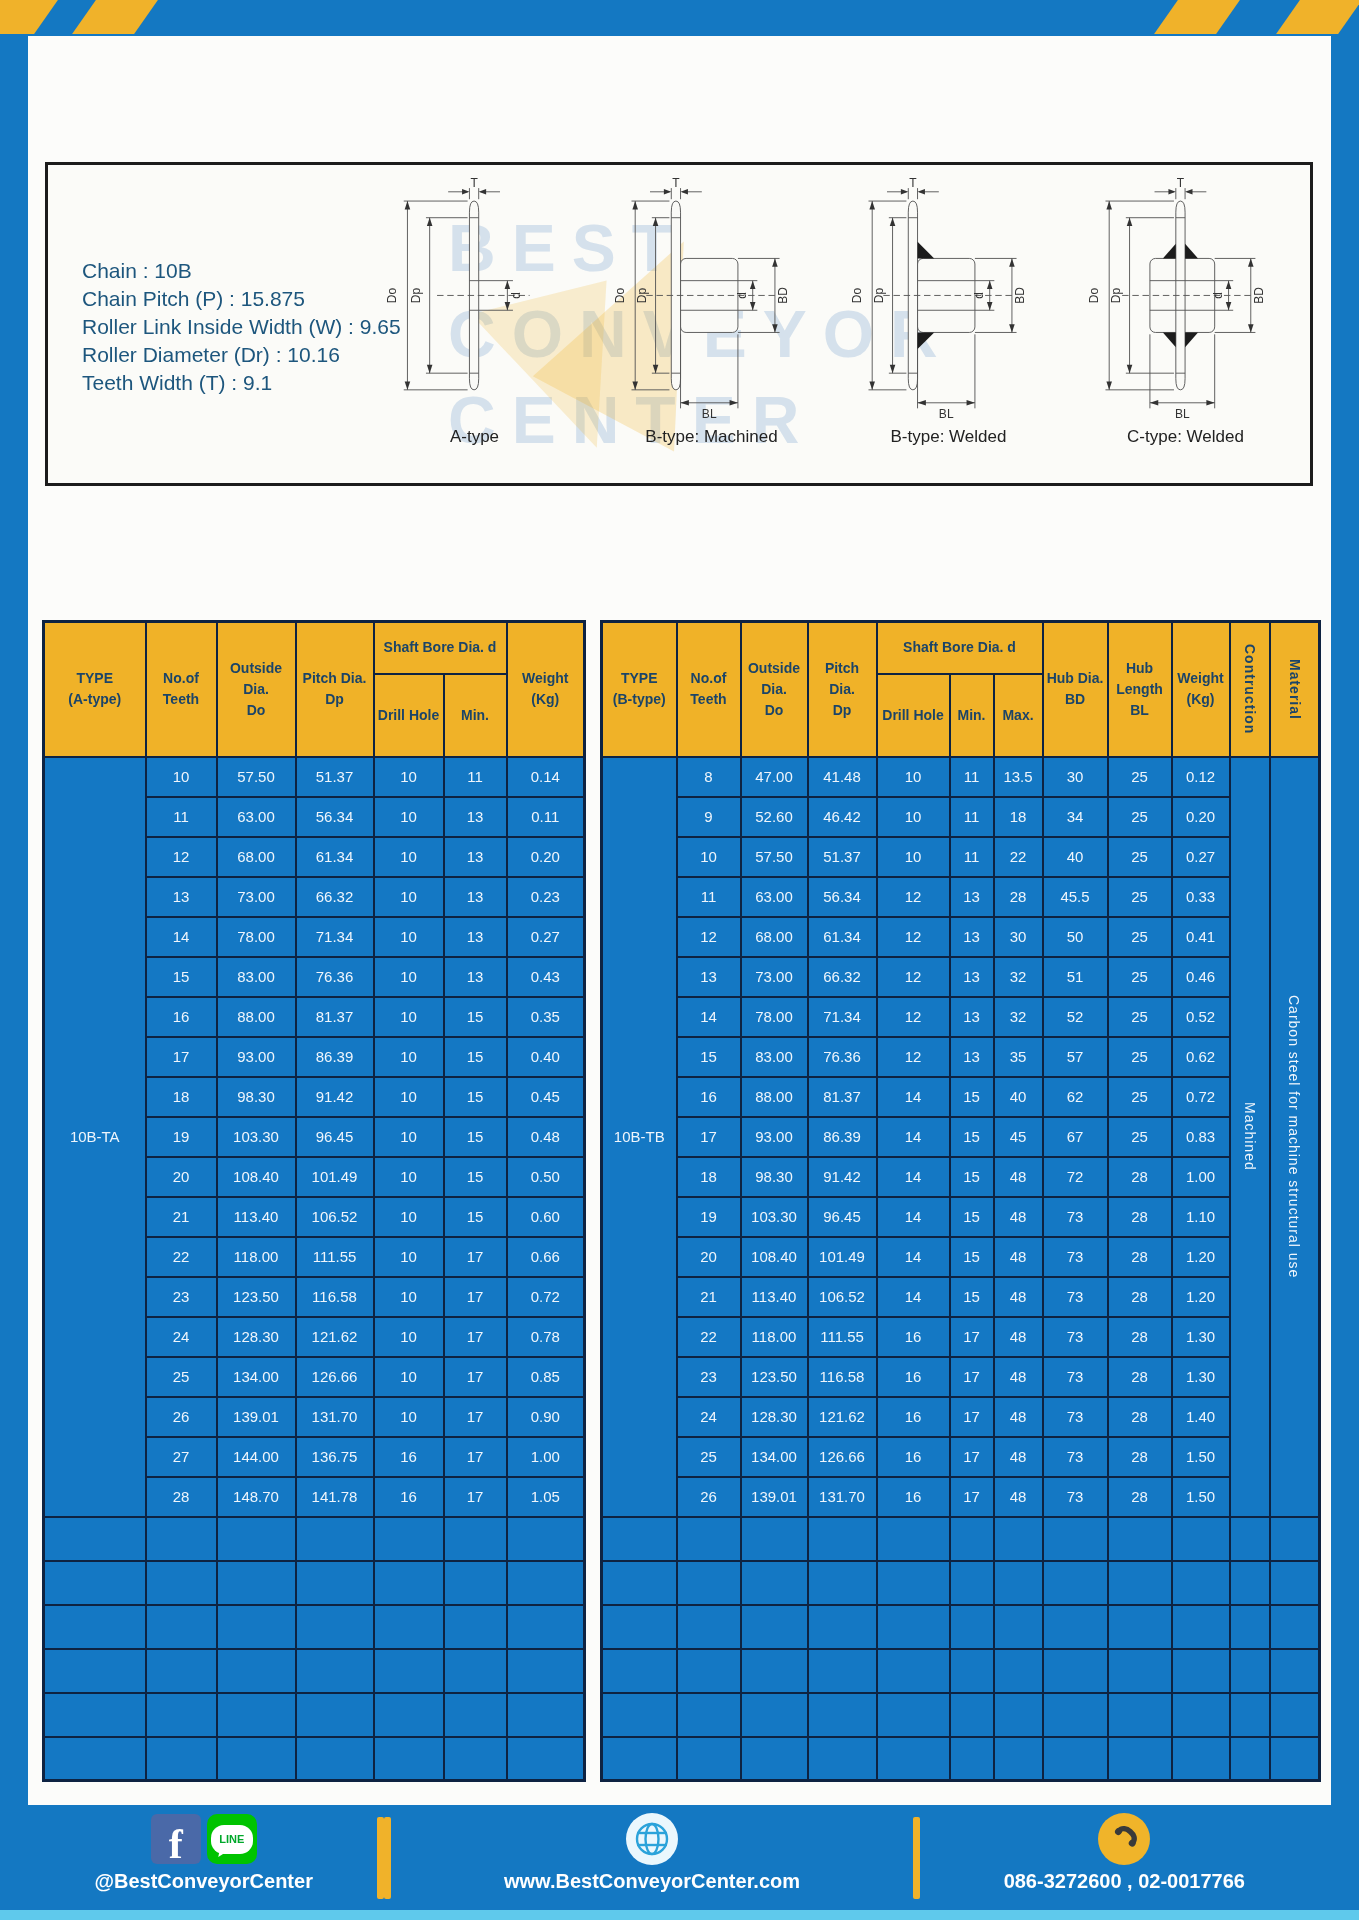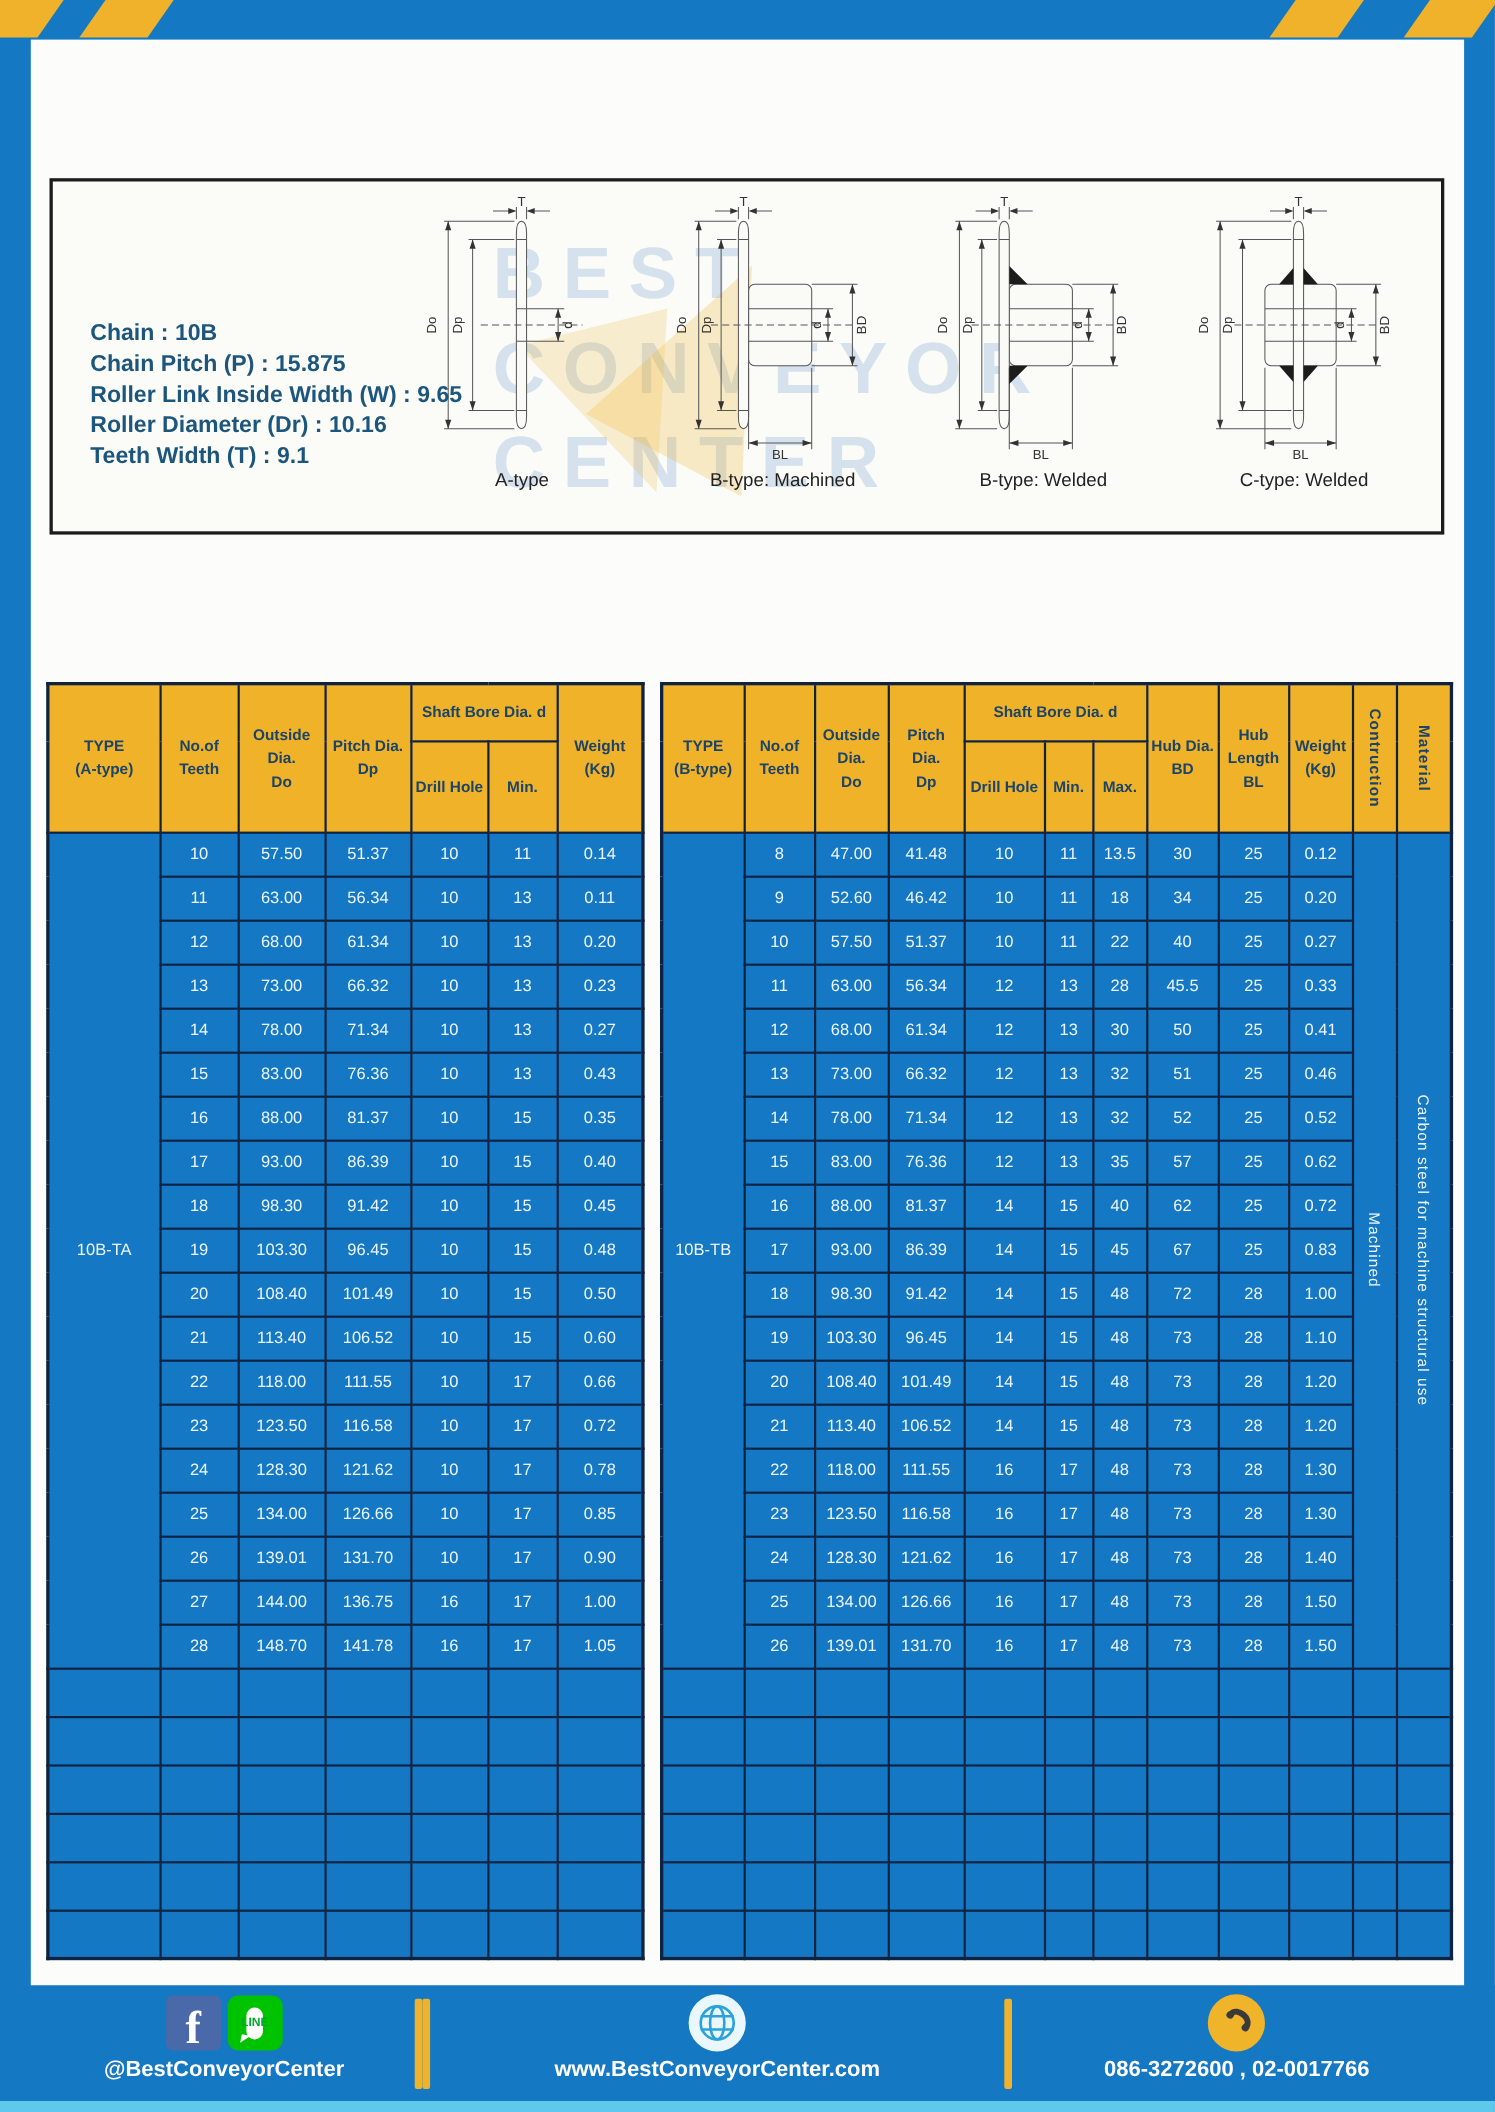--- a/index.html
+++ b/index.html
@@ -11,22 +11,22 @@
   
   .content{position:absolute;left:28px;top:36px;right:28px;bottom:115px;background:#fcfcfa;}
   
   .title-box{position:absolute;left:368px;top:54px;width:620px;height:99px;background:#f0b22a;
              display:flex;align-items:center;justify-content:center;}
   .title{font-size:58px;font-weight:bold;color:#2b5c85;letter-spacing:1px;
          text-shadow:2px 3px 0 rgba(23,49,78,0.35);}
   
   .draw-box{position:absolute;left:17px;top:126px;width:1268px;height:324px;background:#fbfbf8;
             border:3px solid #1c1c1c;box-sizing:border-box;}
-  .specs{position:absolute;left:34px;top:92px;color:#1d567d;font-weight:bold;
-         font-size:21px;line-height:28px;z-index:2;margin-top:32px;}
+  .specs{position:absolute;left:34px;top:92px;color:#1d567d;font-weight:normal;
+         font-size:21px;line-height:28px;z-index:2;}
   .watermark{position:absolute;left:400px;top:40px;width:800px;z-index:0;
              color:rgba(125,165,210,0.30);font-weight:bold;letter-spacing:16px;line-height:86px;
              font-size:66px;}
   .wm-swoosh{position:absolute;left:120px;top:30px;width:0;height:0;
              border-left:70px solid transparent;border-right:90px solid transparent;
              border-bottom:190px solid rgba(240,178,42,0.25);transform:rotate(28deg);}
   .wm-swoosh2{position:absolute;left:40px;top:90px;width:0;height:0;
              border-left:90px solid transparent;border-right:50px solid transparent;
              border-top:160px solid rgba(240,178,42,0.20);transform:rotate(-14deg);}
   .drawings{position:absolute;left:312px;top:12px;width:940px;height:300px;display:flex;
@@ -56,21 +56,21 @@
   .fgroup{display:flex;flex-direction:column;align-items:center;justify-content:flex-start;gap:3px;}
   .g1{flex:2.86;} .g2{flex:2.47;} .g3{flex:4.29;} .g4{flex:3.37;}
   .fdiv{width:7px;background:#f0b22a;margin:6px 0;border-radius:2px;}
   .ficons{display:flex;gap:6px;height:56px;align-items:center;}
   .ftext{color:#fff;font-weight:bold;font-size:20px;white-space:nowrap;}
   .fb{width:50px;height:50px;background:#4a69a8;border-radius:6px;color:#fff;font-weight:bold;
       font-size:42px;display:flex;align-items:flex-end;justify-content:center;line-height:0.9;
       font-family:"Liberation Serif",serif;overflow:hidden;}
   .lineicon{width:50px;height:50px;background:#00c300;border-radius:10px;display:flex;
       align-items:center;justify-content:center;position:relative;}
-  .bubble{width:15px;height:29px;background:#fff;border-radius:13px;display:flex;
+  .bubble{width:42px;height:29px;background:#fff;border-radius:13px;display:flex;
       align-items:center;justify-content:center;color:#00a82a;font-size:11px;font-weight:bold;}
   .bubble::after{content:"";position:absolute;left:12px;bottom:6px;width:0;height:0;
       border-top:8px solid #fff;border-right:8px solid transparent;transform:rotate(12deg);}
   .circle{width:52px;height:52px;border-radius:50%;display:flex;align-items:center;justify-content:center;}
   .mail{background:#b5271d;} .globe{background:#eaf7fd;} .phone{background:#f0b42a;}
 </style>
 </head>
 <body>
 
 <div id="page">

